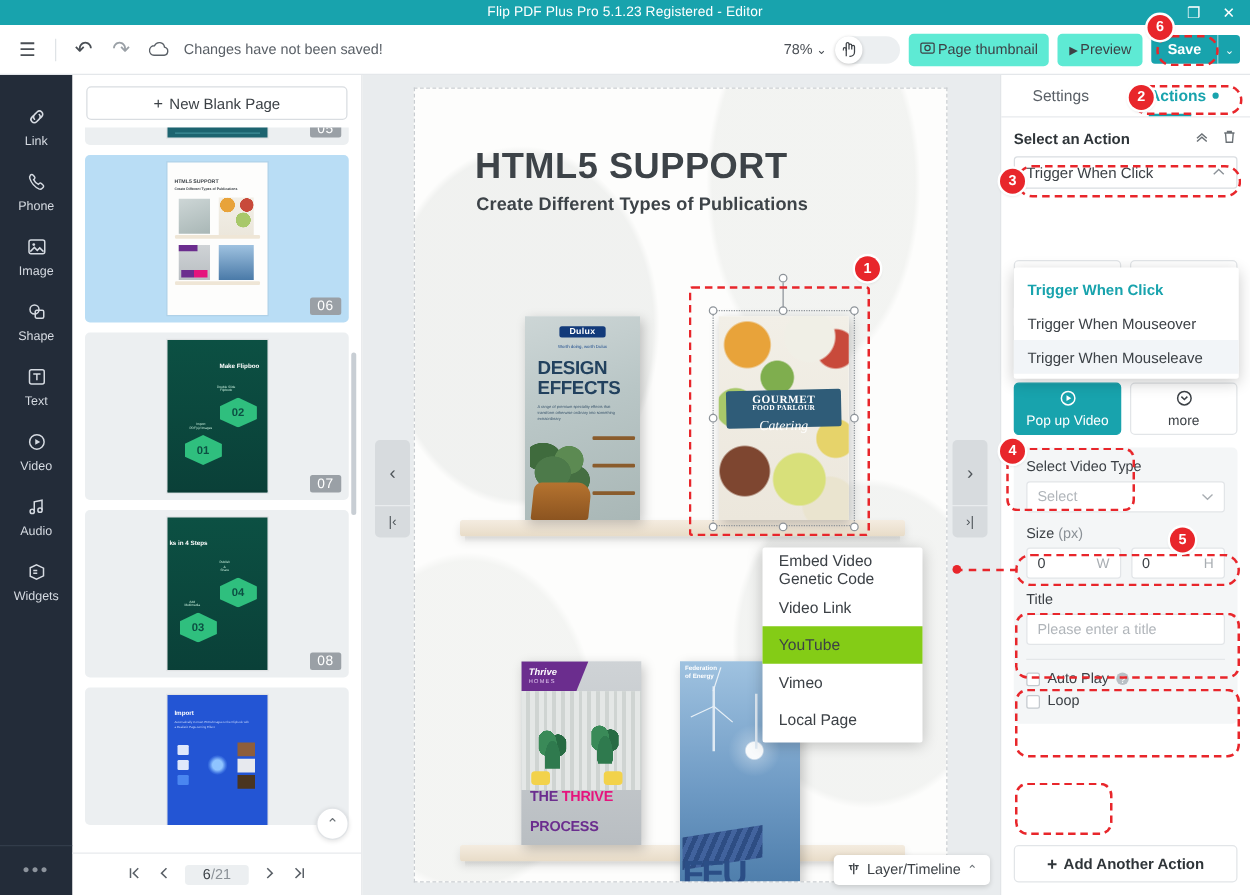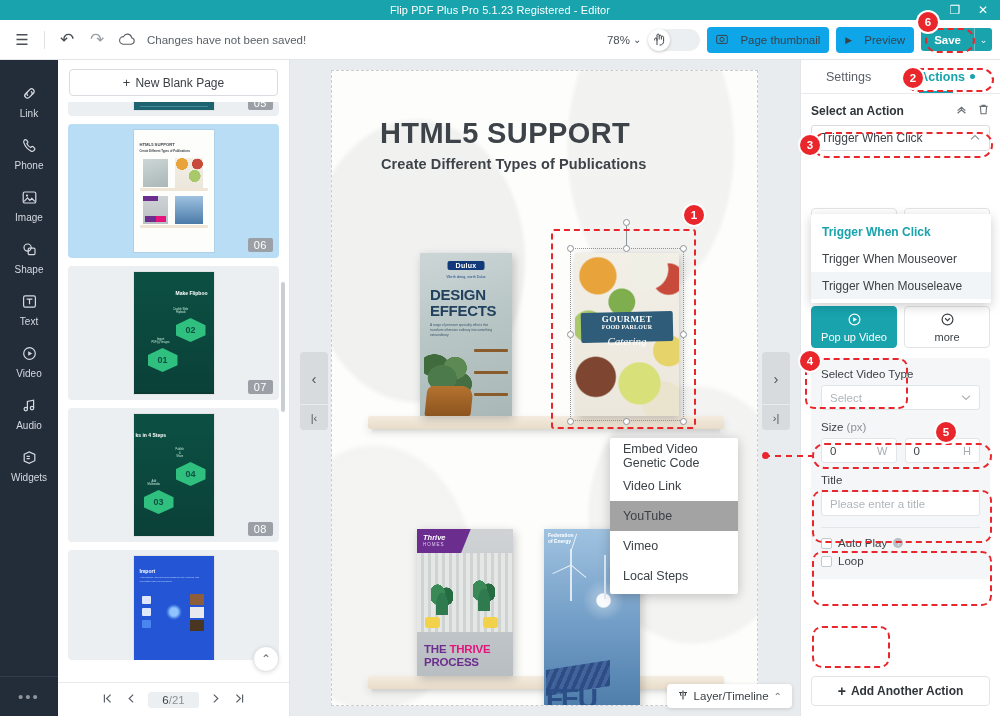--- a/index.html
+++ b/index.html
@@ -36,22 +36,22 @@
   .zoomsel { font-size: 11.5px; color: #4a4f55; display: flex; align-items: center; gap: 3px; cursor: pointer; }
   .handtool {
     width: 52px; height: 22px; background: #eceff1; border-radius: 11px;
     display: flex; align-items: center; position: relative;
   }
   .handtool .knob {
     width: 22px; height: 22px; border-radius: 50%; background: #fff;
     box-shadow: 0 1px 3px rgba(0,0,0,.22); display: flex; align-items: center; justify-content: center;
   }
   .pillbtn {
-    height: 26px; background: #0ea5e9; border-radius: 4px; padding: 0 9px;
-    display: flex; align-items: center; gap: 12px; font-size: 11.5px; color: #3c4146; cursor: pointer;
+    height: 26px; background: #5eead4; border-radius: 4px; padding: 0 9px;
+    display: flex; align-items: center; gap: 2px; font-size: 11.5px; color: #3c4146; cursor: pointer;
   }
   .savebtn {
     height: 23px; background: #18a3ad; color: #fff; border-radius: 3px 0 0 3px;
     padding: 0 13px; display: flex; align-items: center; font-size: 11.5px; font-weight: bold; cursor: pointer;
   }
   .savecaret {
     height: 23px; width: 18px; background: #18a3ad; color: #fff; border-radius: 0 3px 3px 0;
     display: flex; align-items: center; justify-content: center; font-size: 9px; cursor: pointer;
     border-left: 1px solid rgba(255,255,255,.35);
   }
@@ -160,21 +160,21 @@
   .bc-thrive .plogo { position:absolute; left:6px; top:4px; color:#fff; font-size:7.5px; font-weight:bold; font-style:italic; }
   .bc-thrive .plogo2 { position:absolute; left:6px; top:13px; color:#e2c8f0; font-size:4.5px; letter-spacing:1px; }
   .bc-thrive .room { position:absolute; left:0; right:0; top:24px; bottom:44px;
       background: repeating-linear-gradient(90deg,#e4e7e6 0 4px,#cfd4d2 4px 7px),
                   linear-gradient(#dfe4e2,#c9d0cd); }
   .bc-thrive .pal { position:absolute; width:22px; height:34px;
       background: radial-gradient(ellipse at 50% 80%, #2f7a4e 0 40%, transparent 41%),
                   radial-gradient(ellipse at 30% 40%, #3a8a58 0 35%, transparent 36%),
                   radial-gradient(ellipse at 70% 45%, #276b43 0 33%, transparent 34%); }
   .bc-thrive .cush { position:absolute; width:15px; height:11px; background:#f2d24b; border-radius:3px; }
-  .bc-thrive .t1 { position:absolute; left:7px; bottom:21px; font-size:11.5px; font-weight:bold; color:#6b2d8e; letter-spacing:-.2px; }
+  .bc-thrive .t1 { position:absolute; left:7px; bottom:32px; font-size:11.5px; font-weight:bold; color:#6b2d8e; letter-spacing:-.2px; }
   .bc-thrive .t1 em { color:#e5147d; font-style:normal; }
   .bc-thrive .t2 { position:absolute; left:7px; bottom:8px; font-size:11.5px; font-weight:bold; color:#6b2d8e; letter-spacing:-.2px; }
 
   
   .bc-energy { background: linear-gradient(#9fc2e0,#6e9ac4 55%, #4a7aa8); }
   .bc-energy .sky { position:absolute; inset:0;
       background: radial-gradient(circle at 62% 38%, rgba(255,255,255,.95) 0 5%, rgba(255,255,255,.25) 6%, transparent 16%); }
   .bc-energy .turb { position:absolute; width:1.6px; background:#dfeaf4; }
   .bc-energy .blade { position:absolute; width:1.4px; height:20px; background:#e8f0f7; transform-origin: bottom center; }
   .bc-energy .panel { position:absolute; left:2px; bottom:26px; width:64px; height:26px; background: repeating-linear-gradient(115deg,#25427a 0 4px,#3d5c99 4px 8px); transform: skewY(-9deg); opacity:.85; }
@@ -196,21 +196,21 @@
     box-shadow: 0 1px 4px rgba(0,0,0,.15); padding: 0 10px; display: flex; align-items: center; gap: 5px;
     font-size: 11.5px; color: #3c4146; cursor: pointer; z-index: 30;
   }
 
   
   .vtmenu {
     position: absolute; left: 320px; top: 378px; width: 128px; background: #fff;
     box-shadow: 0 2px 12px rgba(0,0,0,.22); border-radius: 2px; z-index: 40; padding: 3px 0;
   }
   .vtmenu .vti { height: 30px; display: flex; align-items: center; padding: 0 13px; font-size: 12.5px; color: #3c4146; cursor: pointer; }
-  .vtmenu .vti:hover, .vtmenu .vti.hl { background: #a3a3a3; }
+  .vtmenu .vti:hover, .vtmenu .vti.hl { background: #84cc16; }
 
   
   .rpanel {
     position: absolute; left: 800px; top: 60px; width: 200px; height: 656px;
     background: #fff; border-left: 1px solid #e2e5e8; display: flex; flex-direction: column;
   }
   .rtabs { height: 34px; display: flex; align-items: center; justify-content: center; gap: 44px; border-bottom: 1px solid #e8eaed; position: relative; }
   .rtab { font-size: 12.5px; color: #5a6067; cursor: pointer; padding: 0 2px; height: 34px; display: flex; align-items: center; }
   .rtab.active { color: #18a3ad; font-weight: bold; }
   .rtab .dot { width: 5px; height: 5px; background: #18a3ad; border-radius: 50%; display: inline-block; margin-left: 5px; }
@@ -568,21 +568,21 @@
         </svg></span>
     <span>Layer/Timeline</span>
     <span style="font-size:10px;color:#6b7176">⌃</span>
   </div>
 
   <div class="vtmenu">
     <div class="vti">Embed Video Genetic Code</div>
     <div class="vti">Video Link</div>
     <div class="vti hl">YouTube</div>
     <div class="vti">Vimeo</div>
-    <div class="vti">Local Steps</div>
+    <div class="vti">Local Page</div>
   </div>
 </div>
 
 <div class="rpanel">
   <div class="rtabs">
     <div class="rtab">Settings</div>
     <div class="rtab active">
       <span>Actions</span>
       <span class="dot"></span>
     </div>

